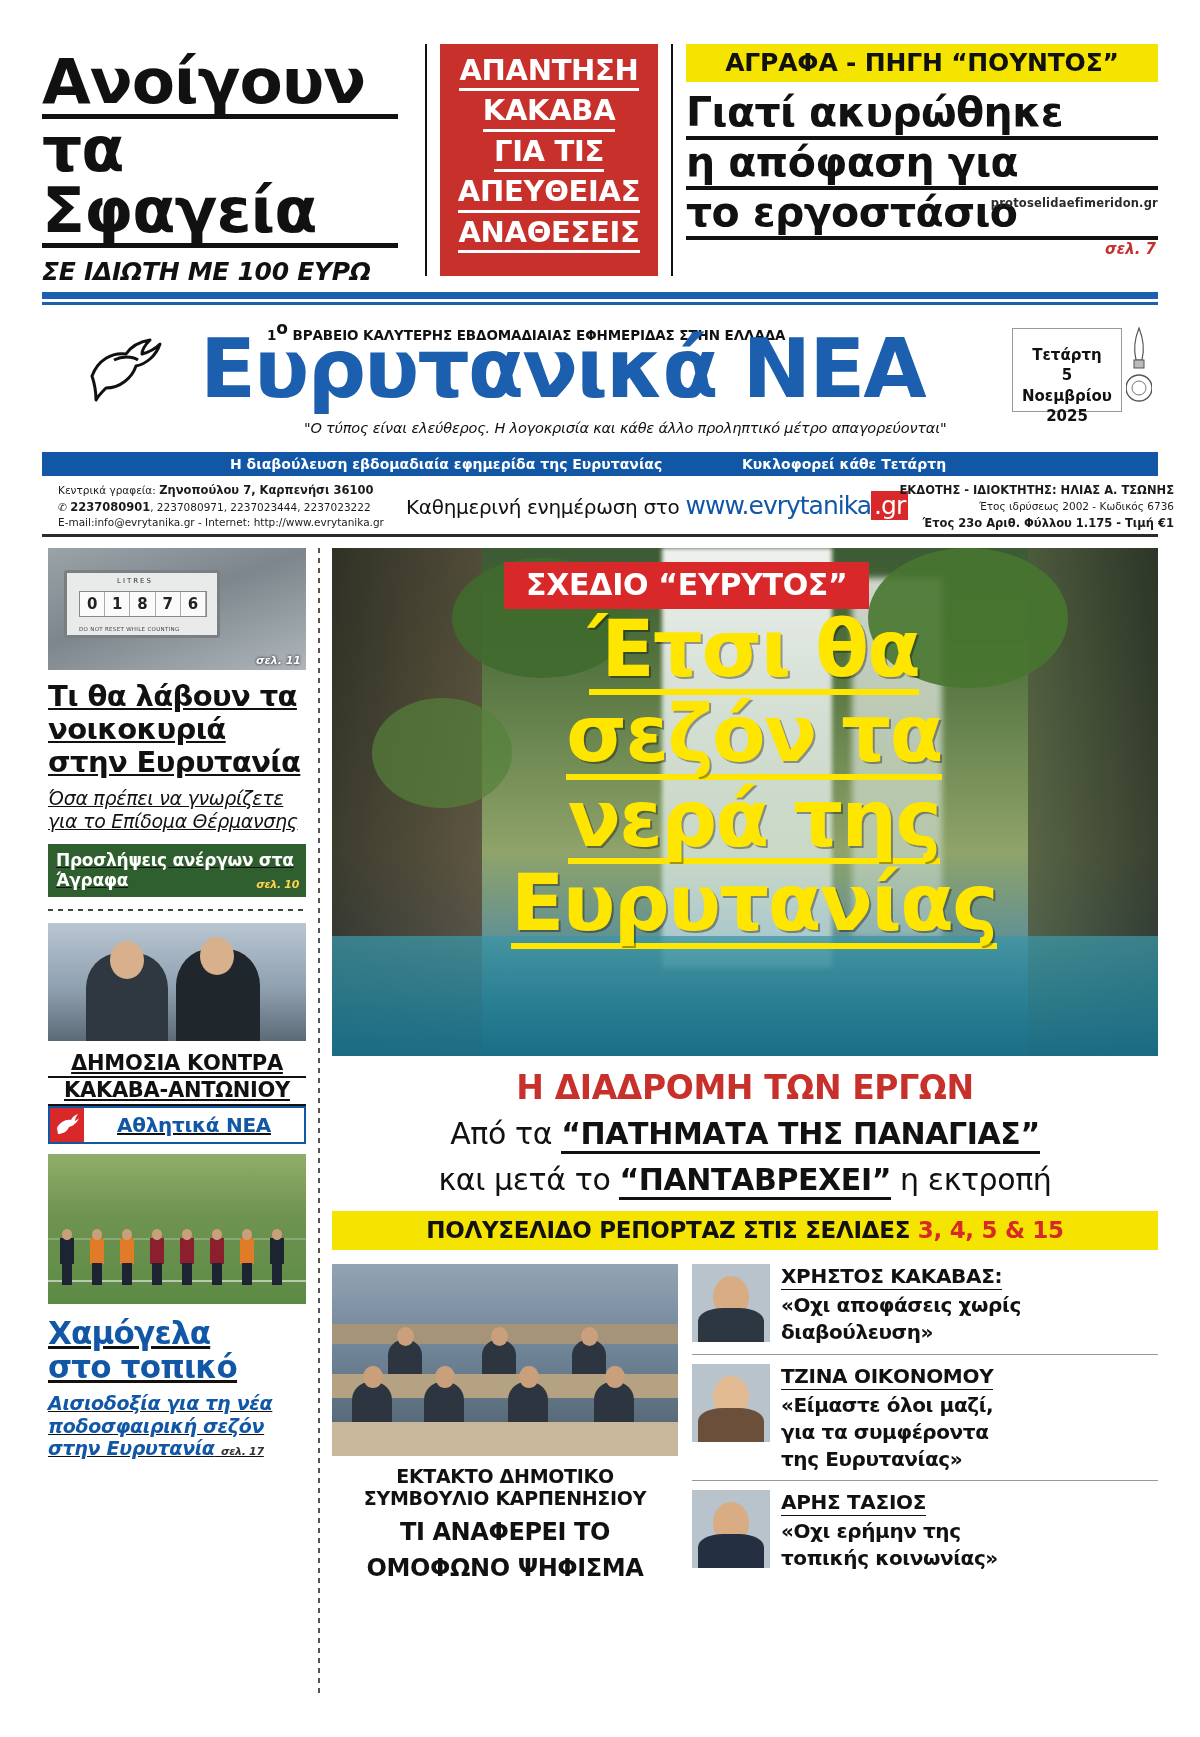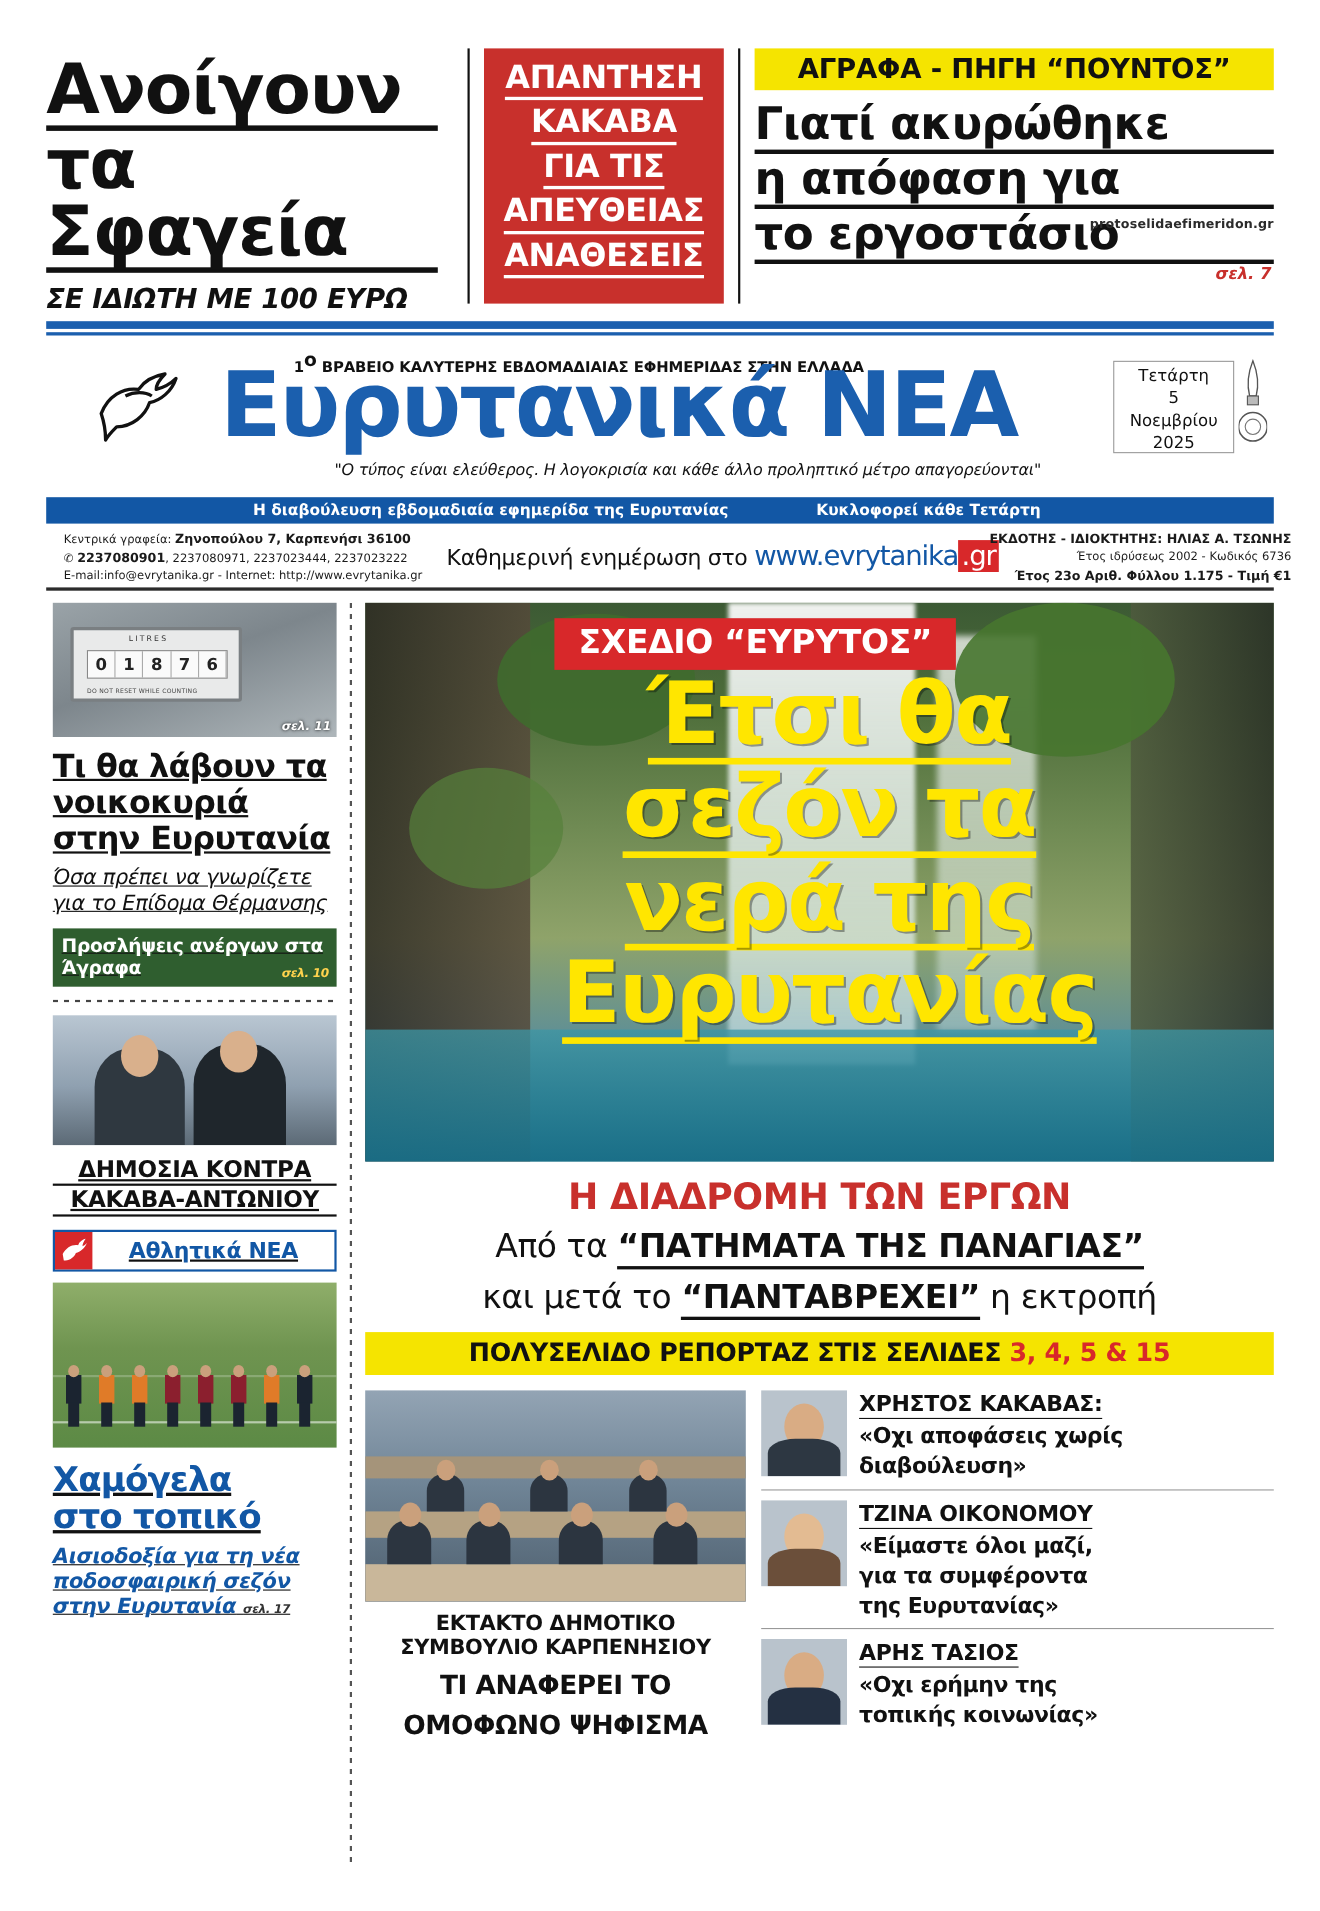--- a/index.html
+++ b/index.html
@@ -71,22 +71,22 @@
     position:absolute;left:158px;top:16px;
     font-size:82px;font-weight:bold;color:#1b5fae;letter-spacing:-2px;line-height:1;
   }
   .paper-name .nea{margin-left:26px;}
   .tagline{
     position:absolute;left:262px;top:108px;font-size:14.5px;font-style:italic;
     color:#111;letter-spacing:-.2px;white-space:nowrap;
   }
   .datebox{
     position:absolute;right:36px;top:16px;width:110px;height:84px;
-    border:1px solid #999;text-align:center;font-size:15px;font-weight:normal;
-    line-height:1.35;padding-top:2px;box-sizing:border-box;color:#111;
+    border:1px solid #999;text-align:center;font-size:15px;font-weight:bold;
+    line-height:1.35;padding-top:16px;box-sizing:border-box;color:#111;
   }
   .seal{position:absolute;right:6px;top:14px;width:26px;height:88px;}
 
   
   .infobar{
     position:absolute;left:42px;top:452px;width:1116px;height:24px;background:#1257a5;
     color:#fff;font-size:14px;font-weight:bold;display:flex;align-items:center;
   }
   .infobar .ib1{position:absolute;left:188px;}
   .infobar .ib2{position:absolute;left:700px;}
@@ -131,21 +131,21 @@
   .man{position:absolute;bottom:0;border-radius:40% 40% 0 0;}
   .man.a{left:38px;width:82px;height:88px;background:#2f3840;}
   .man.b{left:128px;width:84px;height:92px;background:#1f262c;}
   .head{position:absolute;border-radius:50%;background:#d9b08c;}
   .head.a{left:62px;bottom:62px;width:34px;height:38px;}
   .head.b{left:152px;bottom:66px;width:34px;height:38px;}
 
   .l-hd2{font-size:21px;font-weight:bold;line-height:1.16;margin-top:10px;text-align:center;letter-spacing:-.3px;}
   .l-hd2 span{display:block;border-bottom:2px solid #111;padding-bottom:1px;}
 
-  .sport-strip{margin-top:12px;border:2px solid #1257a5;display:flex;align-items:center;height:34px;}
+  .sport-strip{margin-top:0;border:2px solid #1257a5;display:flex;align-items:center;height:34px;}
   .sport-strip .sq{width:34px;height:100%;background:#d8282a;position:relative;}
   .sport-strip .sq svg{position:absolute;left:5px;top:6px;}
   .sport-strip .lbl{flex:1;text-align:center;font-size:20px;font-weight:bold;color:#1257a5;letter-spacing:-.3px;}
 
   .team-photo{height:150px;margin-top:10px;background:linear-gradient(180deg,#8fae6a 0%,#6f9450 40%,#5c8a45 100%);position:relative;overflow:hidden;}
   .pitchline{position:absolute;left:0;right:0;height:2px;background:rgba(255,255,255,.55);}
   .pl{position:absolute;bottom:14px;width:14px;height:52px;}
   .pl .t{position:absolute;top:0;left:0;width:14px;height:26px;}
   .pl .l{position:absolute;top:25px;left:2px;width:10px;height:22px;background:#1b2430;}
   .pl .h{position:absolute;top:-9px;left:2px;width:10px;height:11px;border-radius:50%;background:#caa07c;}

